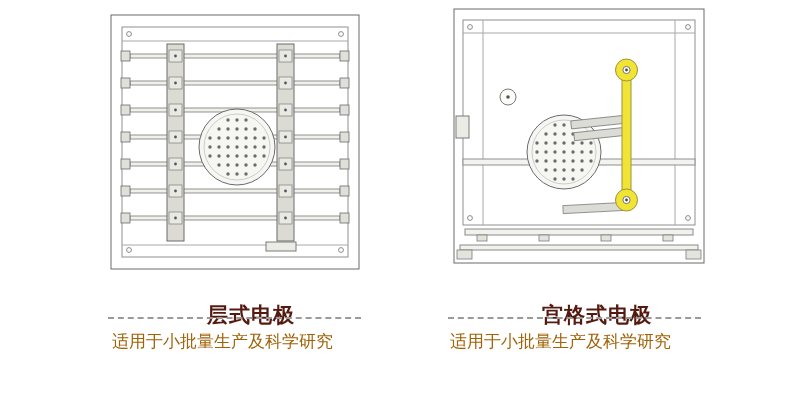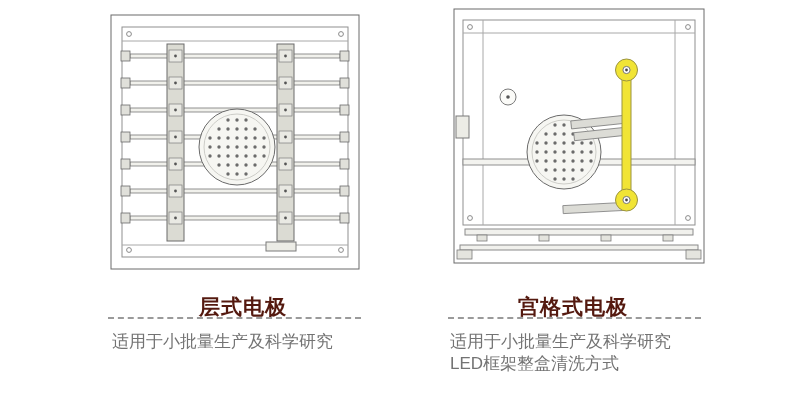--- a/index.html
+++ b/index.html
@@ -13,45 +13,45 @@
   .panel { position: absolute; top: 0; width: 400px; height: 411px; }
   #panel-left  { left: 0; }
   #panel-right { left: 400px; }
 
   .diagram { position: absolute; }
   #diagram-left  { left: 110px; top: 14px; }
   #diagram-right { left: 53px;  top: 8px;  }
 
   .title {
     position: absolute;
-    margin: 8px;
+    margin: 16px;
     font-size: 21px;
     font-weight: bold;
     color: #54190f;
     text-align: center;
     letter-spacing: 1px;
   }
   #title-left  { left: 110px; top: 285px; width: 250px; }
-  #title-right { left: 40px;  top: 285px; width: 250px; }
+  #title-right { left: 56px;  top: 285px; width: 250px; }
 
   .divider {
     position: absolute;
     top: 317px;
     height: 0;
     border-top: 2px dashed #9a9a9a;
   }
   #divider-left  { left: 108px; width: 253px; }
   #divider-right { left: 48px;  width: 253px; }
 
   .desc {
     position: absolute;
     top: 331px;
     font-size: 17px;
     line-height: 22px;
-    color: #737373;
+    color: #a16207;
   }
   #desc-left  { left: 112px; width: 282px; }
   #desc-right { left: 50px;  width: 290px; }
 
   
   .rod      { fill: #f1f1ec; stroke: #787878; stroke-width: 0.8; }
   .clamp    { fill: #e0e0da; stroke: #6a6a6a; stroke-width: 0.8; }
   .rail     { fill: #dbdbd3; stroke: #6a6a6a; }
   .crossing { fill: #e9e9e3; stroke: #7d7d7d; stroke-width: 0.7; }
   .holedot  { fill: #555555; }
@@ -285,17 +285,16 @@
           <rect class="foot" x="4" y="242" width="15" height="9"></rect>
           <rect class="foot" x="233" y="242" width="15" height="9"></rect>
         </g>
       </svg>
     </div>
 
     <h2 class="title" id="title-right">宫格式电极</h2>
     <div class="divider" id="divider-right"></div>
     <div class="desc" id="desc-right">
       <div class="desc-line">适用于小批量生产及科学研究</div>
-      <div class="desc-line">LED框架整盒清洗方式</div>
     </div>
   </section>
 
 </div>
 
 </body></html>

